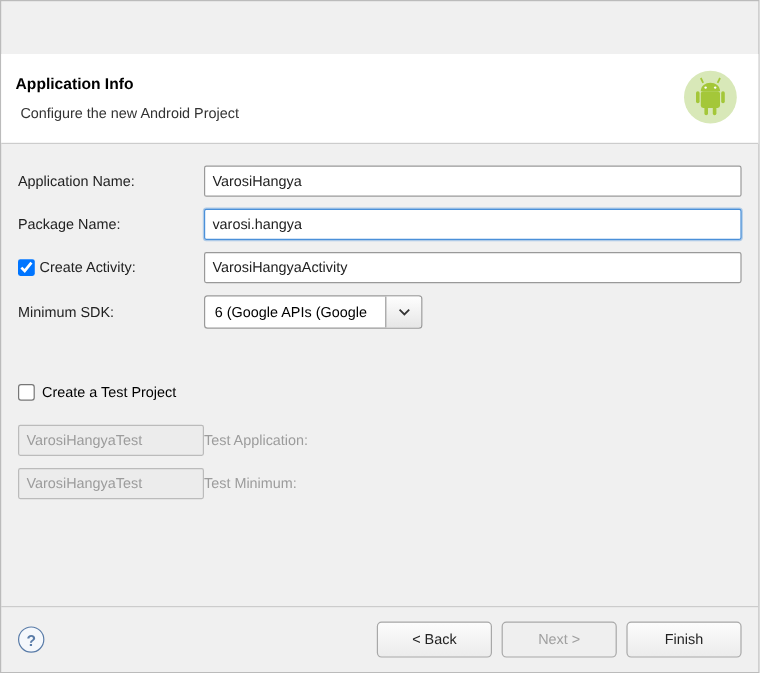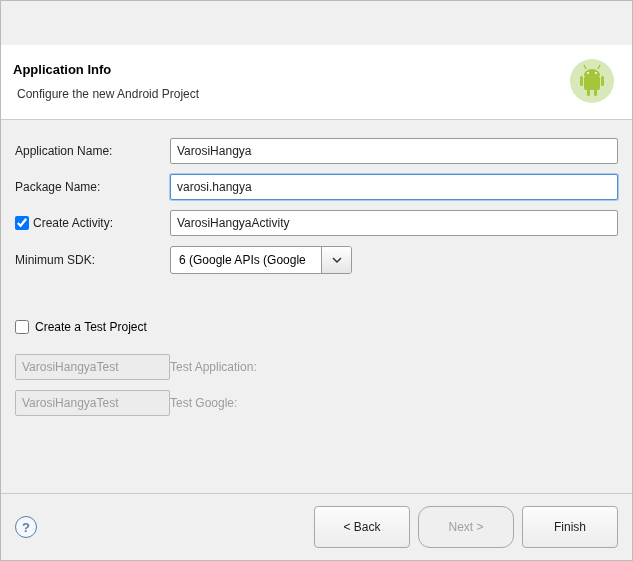--- a/index.html
+++ b/index.html
@@ -96,34 +96,33 @@
     .help-icon {
       width: 22px; height: 22px;
       border: 1.5px solid #5a7ca8;
       border-radius: 50%;
       display: flex; align-items: center; justify-content: center;
       color: #5a7ca8; font-weight: bold; font-size: 13px;
       background: #f5f8fc;
     }
     .btn {
       min-width: 96px;
-      height: 42px;
+      height: 30px;
       border: 1px solid #a8a8a8;
       border-radius: 4px;
       background: linear-gradient(#fcfcfc,#ececec);
       font-family: inherit;
       font-size: 12px;
       color: #222;
       cursor: pointer;
     }
     .btn:disabled {
       color: #a0a0a0;
       background: #efefef;
       cursor: default;
-      border-radius: 12px;
     }
     input[type="checkbox"] {
       width: 14px; height: 14px;
     }
     .focused-input {
       border-color: #4a90d9 !important;
       box-shadow: 0 0 0 1px rgba(74,144,217,0.4);
     }
   </style>
 </head>
@@ -187,21 +186,21 @@
       <div class="check-row">
         <input type="checkbox" style="">
         <span>Create a Test Project</span>
       </div>
 
       <input type="text" disabled="" value="VarosiHangyaTest" style="">
 
       <div class="label disabled">Test Application:</div>
       <input type="text" disabled="" value="VarosiHangyaTest" style="">
 
-      <div class="label disabled">Test Google:</div>
+      <div class="label disabled">Test Minimum:</div>
 
     </div>
   </div>
 
   <div class="footer">
     <div class="help-icon">
       <span>?</span>
     </div>
     <div class="footer-spacer"></div>
     <button class="btn">&lt; Back</button>

